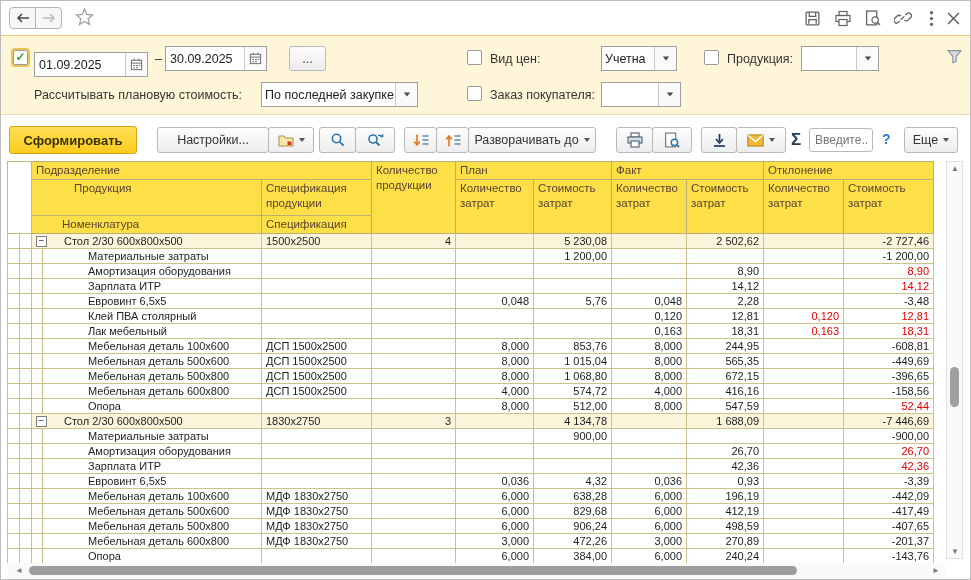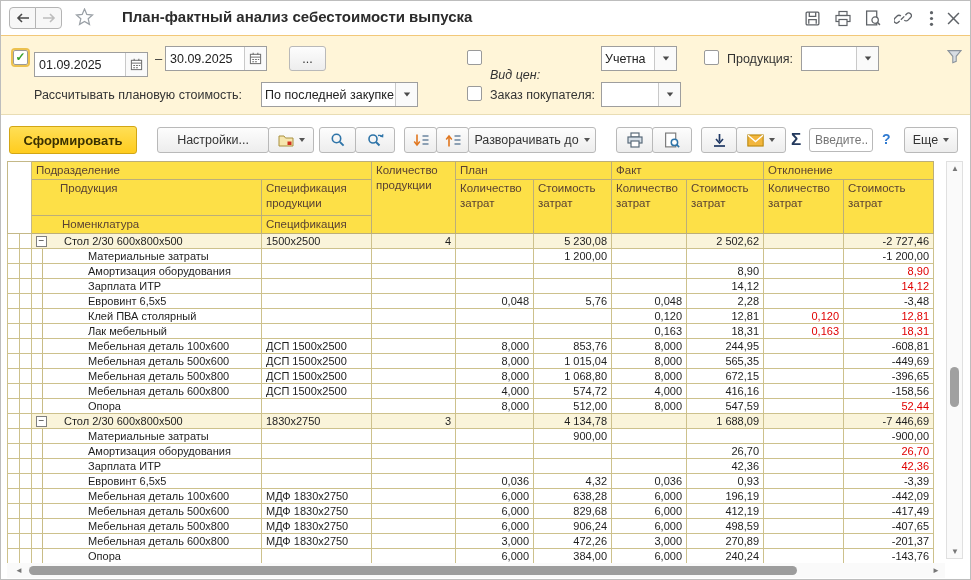--- a/index.html
+++ b/index.html
@@ -80,21 +80,20 @@
         <svg width="14" height="12" viewBox="0 0 14 12">
             <path d="M1 6 H12 M8 2 L12 6 L8 10" fill="none" stroke="#bdbdbd" stroke-width="1.6"></path>
           </svg>
       </div>
     </div>
     <div class="star">
       <svg width="19" height="18" viewBox="0 0 18 17">
           <polygon points="9,1 11.2,6.1 16.6,6.6 12.5,10.2 13.7,15.5 9,12.7 4.3,15.5 5.5,10.2 1.4,6.6 6.8,6.1" fill="none" stroke="#9aa0a6" stroke-width="1.2"></polygon>
         </svg>
     </div>
-    <div class="title">План-фактный анализ себестоимости выпуска</div>
     <div class="tb-ico" style="left:801px">
       <svg width="17" height="17" viewBox="0 0 16 16">
           <rect x="2" y="2" width="12" height="12" rx="1" fill="none" stroke="#5f6368" stroke-width="1.2"></rect>
           <path d="M5 2 v4 h6 v-4 M4.5 13 v-4 h7 v4" fill="none" stroke="#5f6368" stroke-width="1.2"></path>
         </svg>
     </div>
     <div class="tb-ico" style="left:832px">
       <svg width="18" height="17" viewBox="0 0 18 16">
           <rect x="5" y="1" width="8" height="4" fill="none" stroke="#5f6368" stroke-width="1.2"></rect>
           <rect x="2" y="5" width="14" height="6" fill="none" stroke="#5f6368" stroke-width="1.2"></rect>
@@ -150,21 +149,21 @@
             <line x1="1.5" y1="5.5" x2="12.5" y2="5.5" stroke="#707070" stroke-width="1.1"></line>
             <line x1="4.5" y1="0.8" x2="4.5" y2="3" stroke="#707070" stroke-width="1.2"></line>
             <line x1="9.5" y1="0.8" x2="9.5" y2="3" stroke="#707070" stroke-width="1.2"></line>
             <path d="M3.5 8 h2 M6.5 8 h2 M9.5 8 h1.5 M3.5 10.5 h2 M6.5 10.5 h2" stroke="#707070" stroke-width="1.1"></path>
           </svg>
       </div>
     </div>
     <div class="btn dots-btn" style="left:288px; top:10px;">...</div>
 
     <div class="cb" style="left:466px; top:14px;"></div>
-    <div class="flabel" style="left:489px; top:32px;font-style:italic;">Вид цен:</div>
+    <div class="flabel" style="left:489px; top:16px;">Вид цен:</div>
     <div class="field" style="left:600px; top:10px; width:76px;">
       <div class="combo-text">Учетна</div>
       <div class="fbtn">
           <div class="arrow-down" style="transform:scale(0.8)"></div>
         </div>
     </div>
 
     <div class="cb" style="left:703px; top:14px;"></div>
     <div class="flabel" style="left:726px; top:16px;">Продукция:</div>
     <div class="field" style="left:800px; top:10px; width:78px;">
@@ -301,21 +300,21 @@
       <thead>
         <tr style="height:18px">
           <th class="gut-h" colspan="2" rowspan="3"></th>
           <th colspan="2">Подразделение</th>
           <th rowspan="3">Количество продукции</th>
           <th colspan="2">План</th>
           <th colspan="2">Факт</th>
           <th colspan="2">Отклонение</th>
         </tr>
         <tr style="height:36px">
-          <th style="padding-left:28px">Продукция</th>
+          <th style="padding-left:42px">Продукция</th>
           <th>Спецификация продукции</th>
           <th rowspan="2">Количество затрат</th>
           <th rowspan="2">Стоимость затрат</th>
           <th rowspan="2">Количество затрат</th>
           <th rowspan="2">Стоимость затрат</th>
           <th rowspan="2">Количество затрат</th>
           <th rowspan="2">Стоимость затрат</th>
         </tr>
         <tr style="height:17px">
           <th style="padding-left:30px">Номенклатура</th>

